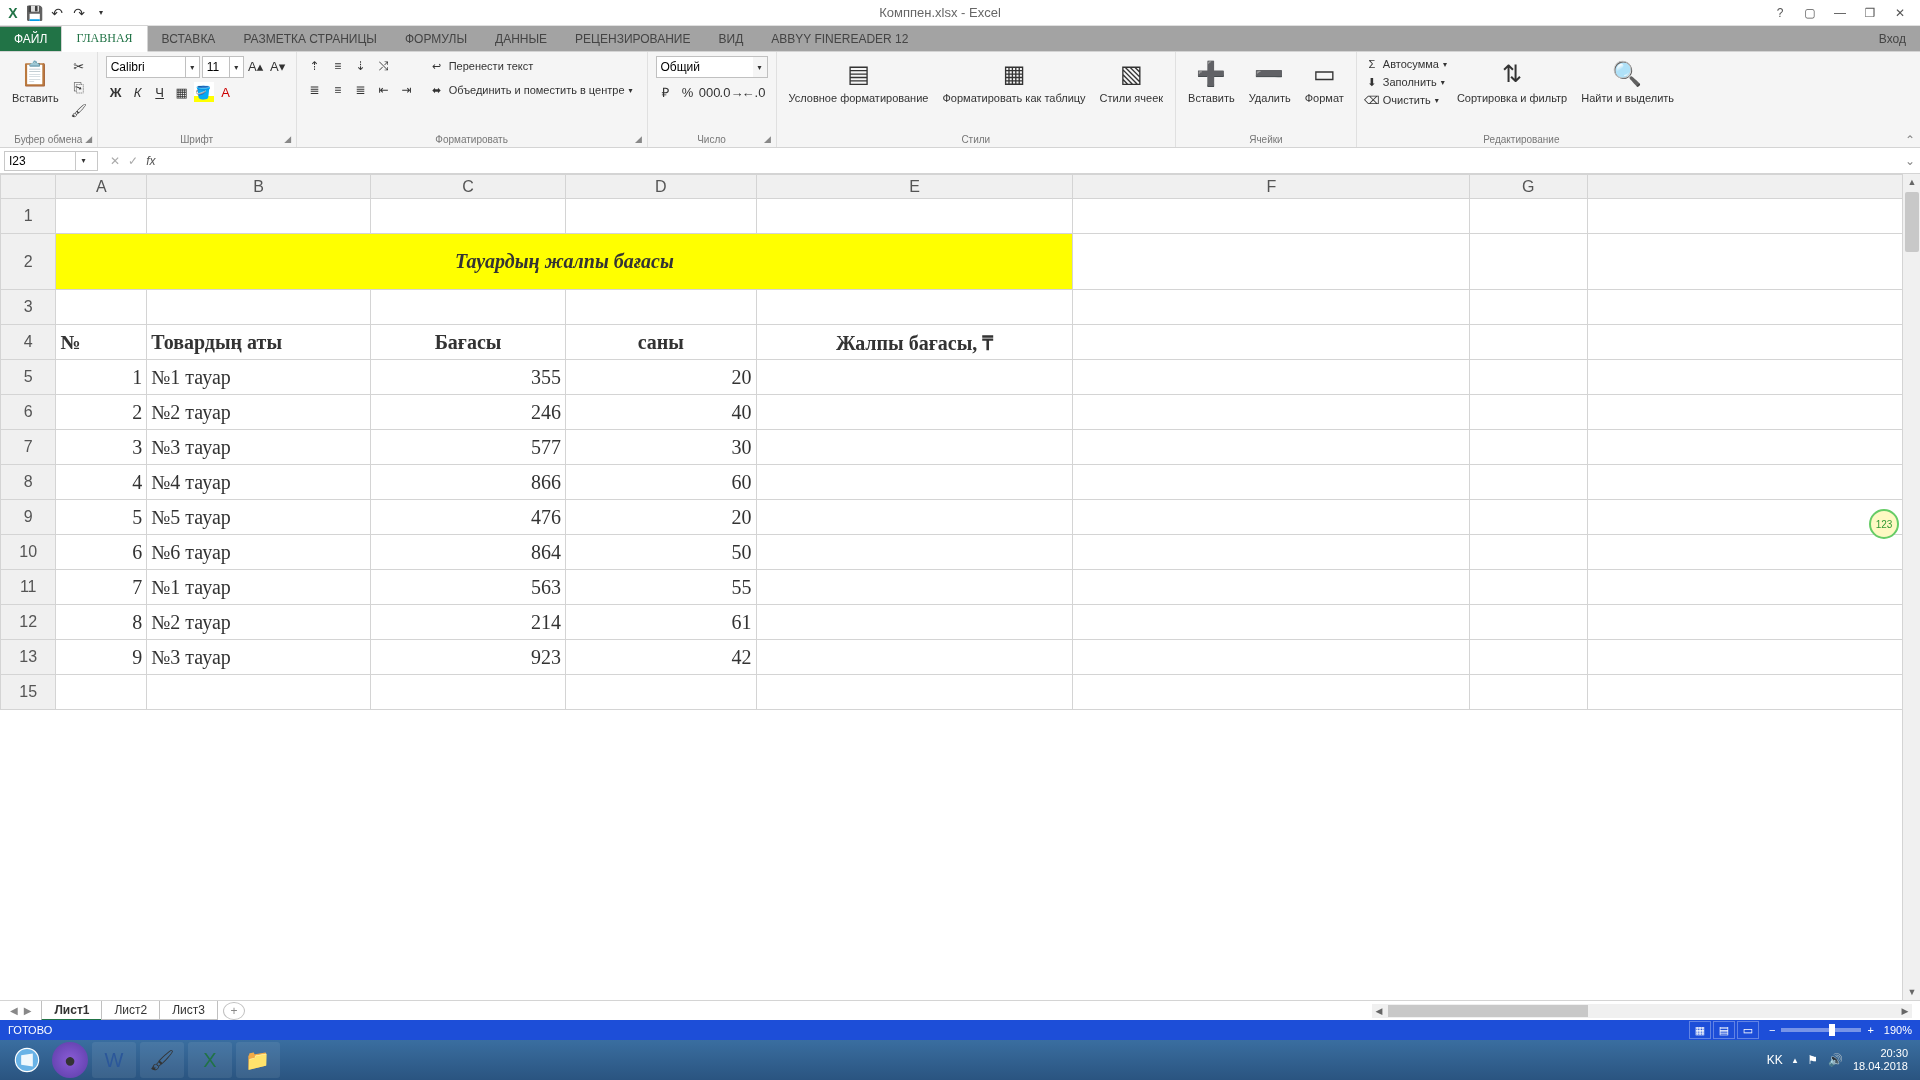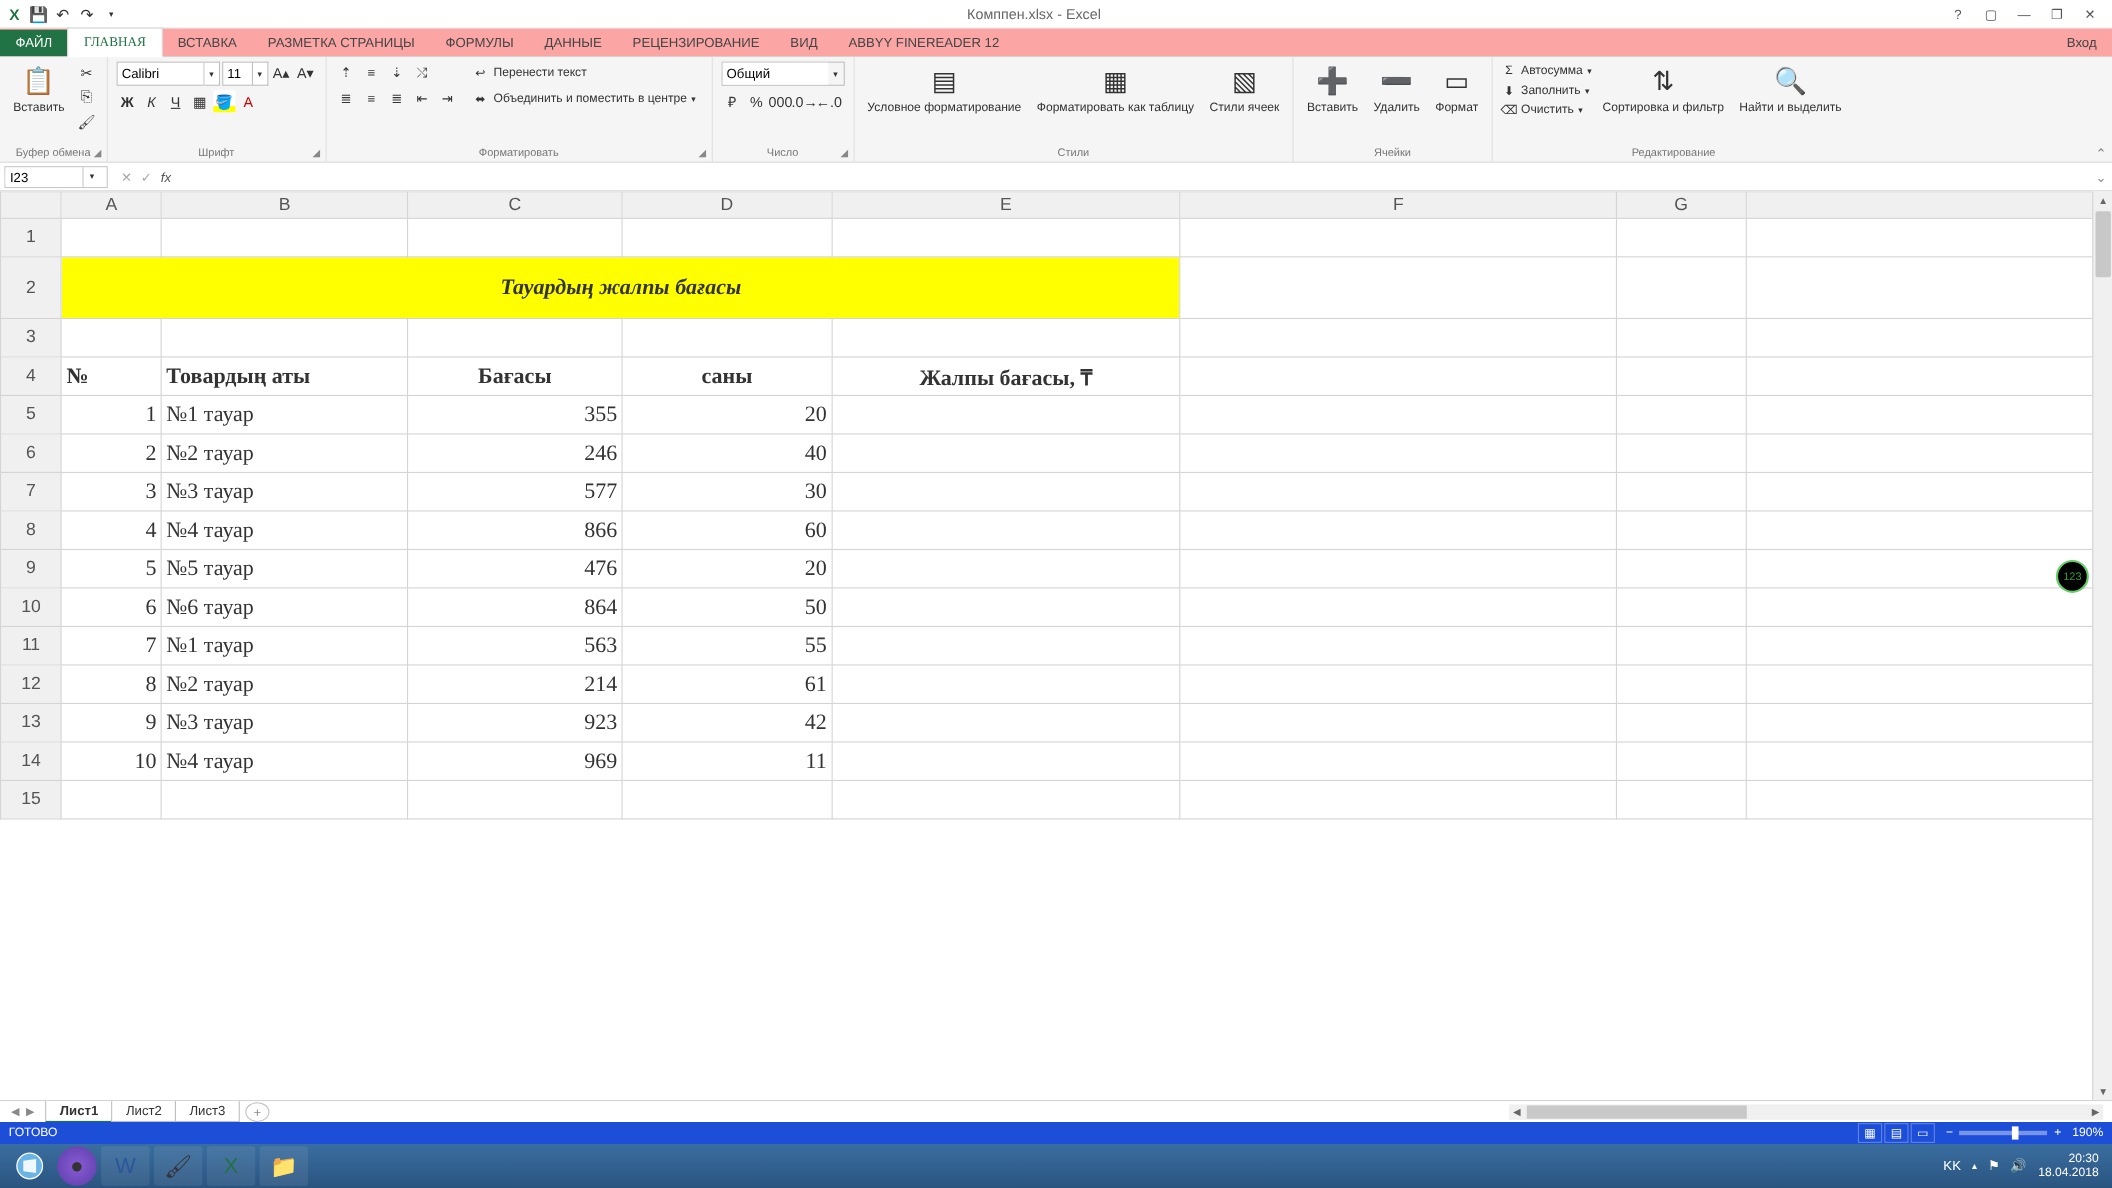--- a/index.html
+++ b/index.html
@@ -7,21 +7,21 @@
 
 
 .titlebar { height: 26px; background: #fff; display: flex; align-items: center; padding: 0 4px; border-bottom: 1px solid #e0e0e0; }
 .qat { display: flex; gap: 4px; align-items: center; }
 .qat .icon { width: 18px; height: 18px; display: flex; align-items: center; justify-content: center; font-size: 14px; cursor: pointer; }
 .title-center { flex: 1; text-align: center; color: #666; font-size: 13px; }
 .title-right { display: flex; gap: 10px; align-items: center; padding-right: 6px; }
 .title-right .icon { width: 20px; height: 18px; display: flex; align-items: center; justify-content: center; cursor: pointer; color: #555; }
 
 
-.ribbon-tabs { height: 26px; display: flex; align-items: flex-end; background: #fca5a5; padding-left: 0; border-bottom: 1px solid #d4d4d4; }
+.ribbon-tabs { height: 26px; display: flex; align-items: flex-end; background: #a3a3a3; padding-left: 0; border-bottom: 1px solid #d4d4d4; }
 .tab { padding: 5px 14px; font-size: 12px; cursor: pointer; text-transform: uppercase; color: #444; }
 .tab.file { background: #217346; color: #fff; }
 .tab.active { background: #fff; border: 1px solid #d4d4d4; border-bottom: 1px solid #fff; margin-bottom: -1px; color: #217346; font-family: Liberation Serif, serif; }
 .ribbon-right { margin-left: auto; padding: 5px 14px; color: #444; text-align: right; }
 
 
 .ribbon { height: 96px; background: #f5f5f5; border-bottom: 1px solid #d4d4d4; display: flex; }
 .group { border-right: 1px solid #e0e0e0; padding: 4px 8px 2px 8px; display: flex; flex-direction: column; position: relative; }
 .group-body { flex: 1; display: flex; align-items: flex-start; gap: 6px; }
 .group-label { text-align: center; font-size: 10px; color: #777; padding-top: 2px; }
@@ -128,21 +128,21 @@
 
 .win-taskbar { position: absolute; bottom: 0; left: 0; right: 0; height: 40px; background: linear-gradient(#3a6ea0, #2a5480); display: flex; align-items: center; padding: 0 4px; }
 .win-taskbar .start { width: 46px; height: 36px; border-radius: 4px; display: flex; align-items: center; justify-content: center; cursor: pointer; }
 .win-taskbar .start svg { width: 28px; height: 28px; }
 .win-taskbar .tbtn { width: 44px; height: 36px; margin: 0 2px; display: flex; align-items: center; justify-content: center; cursor: pointer; border-radius: 3px; background: rgba(255,255,255,0.08); font-size: 20px; }
 .win-taskbar .tray { margin-left: auto; display: flex; align-items: center; gap: 10px; color: #fff; padding-right: 8px; }
 .win-taskbar .clock { text-align: right; font-size: 11px; line-height: 13px; }
 
 
 .float-badge { position: absolute; right: 0; top: 320px; width: 36px; height: 60px; display: flex; align-items: center; justify-content: center; }
-.float-badge .ring { width: 30px; height: 30px; border: 2px solid #6c6; border-radius: 50%; display: flex; align-items: center; justify-content: center; font-size: 10px; color: #393; background: #000000; }
+.float-badge .ring { width: 30px; height: 30px; border: 2px solid #6c6; border-radius: 50%; display: flex; align-items: center; justify-content: center; font-size: 10px; color: #393; background: #fef9c3; }
 
 
 svg { display: block; }
 </style>
 </head>
 <body>
 
 <div class="titlebar">
   <div class="qat">
     <span class="icon" style="color:#217346;font-weight:bold;">X</span>
@@ -518,31 +518,20 @@
             <th class="rowhead">13</th>
         <td class="num">9</td>
         <td>№3 тауар</td>
         <td class="num">923</td>
         <td class="num">42</td>
         <td></td>
         <td style="border:1px solid #d4d4d4;"></td>
             <td style="border:1px solid #d4d4d4;"></td>
             <td style="border:1px solid #d4d4d4;"></td>
       </tr>
-      <tr class="data-row">
-            <th class="rowhead">14</th>
-        <td class="num">10</td>
-        <td>№4 тауар</td>
-        <td class="num">969</td>
-        <td class="num">11</td>
-        <td></td>
-        <td style="border:1px solid #d4d4d4;"></td>
-            <td style="border:1px solid #d4d4d4;"></td>
-            <td style="border:1px solid #d4d4d4;"></td>
-      </tr>
 
       <tr class="plain">
             <th class="rowhead">15</th>
             <td></td>
             <td></td>
             <td></td>
             <td></td>
             <td></td>
             <td></td>
             <td></td>

